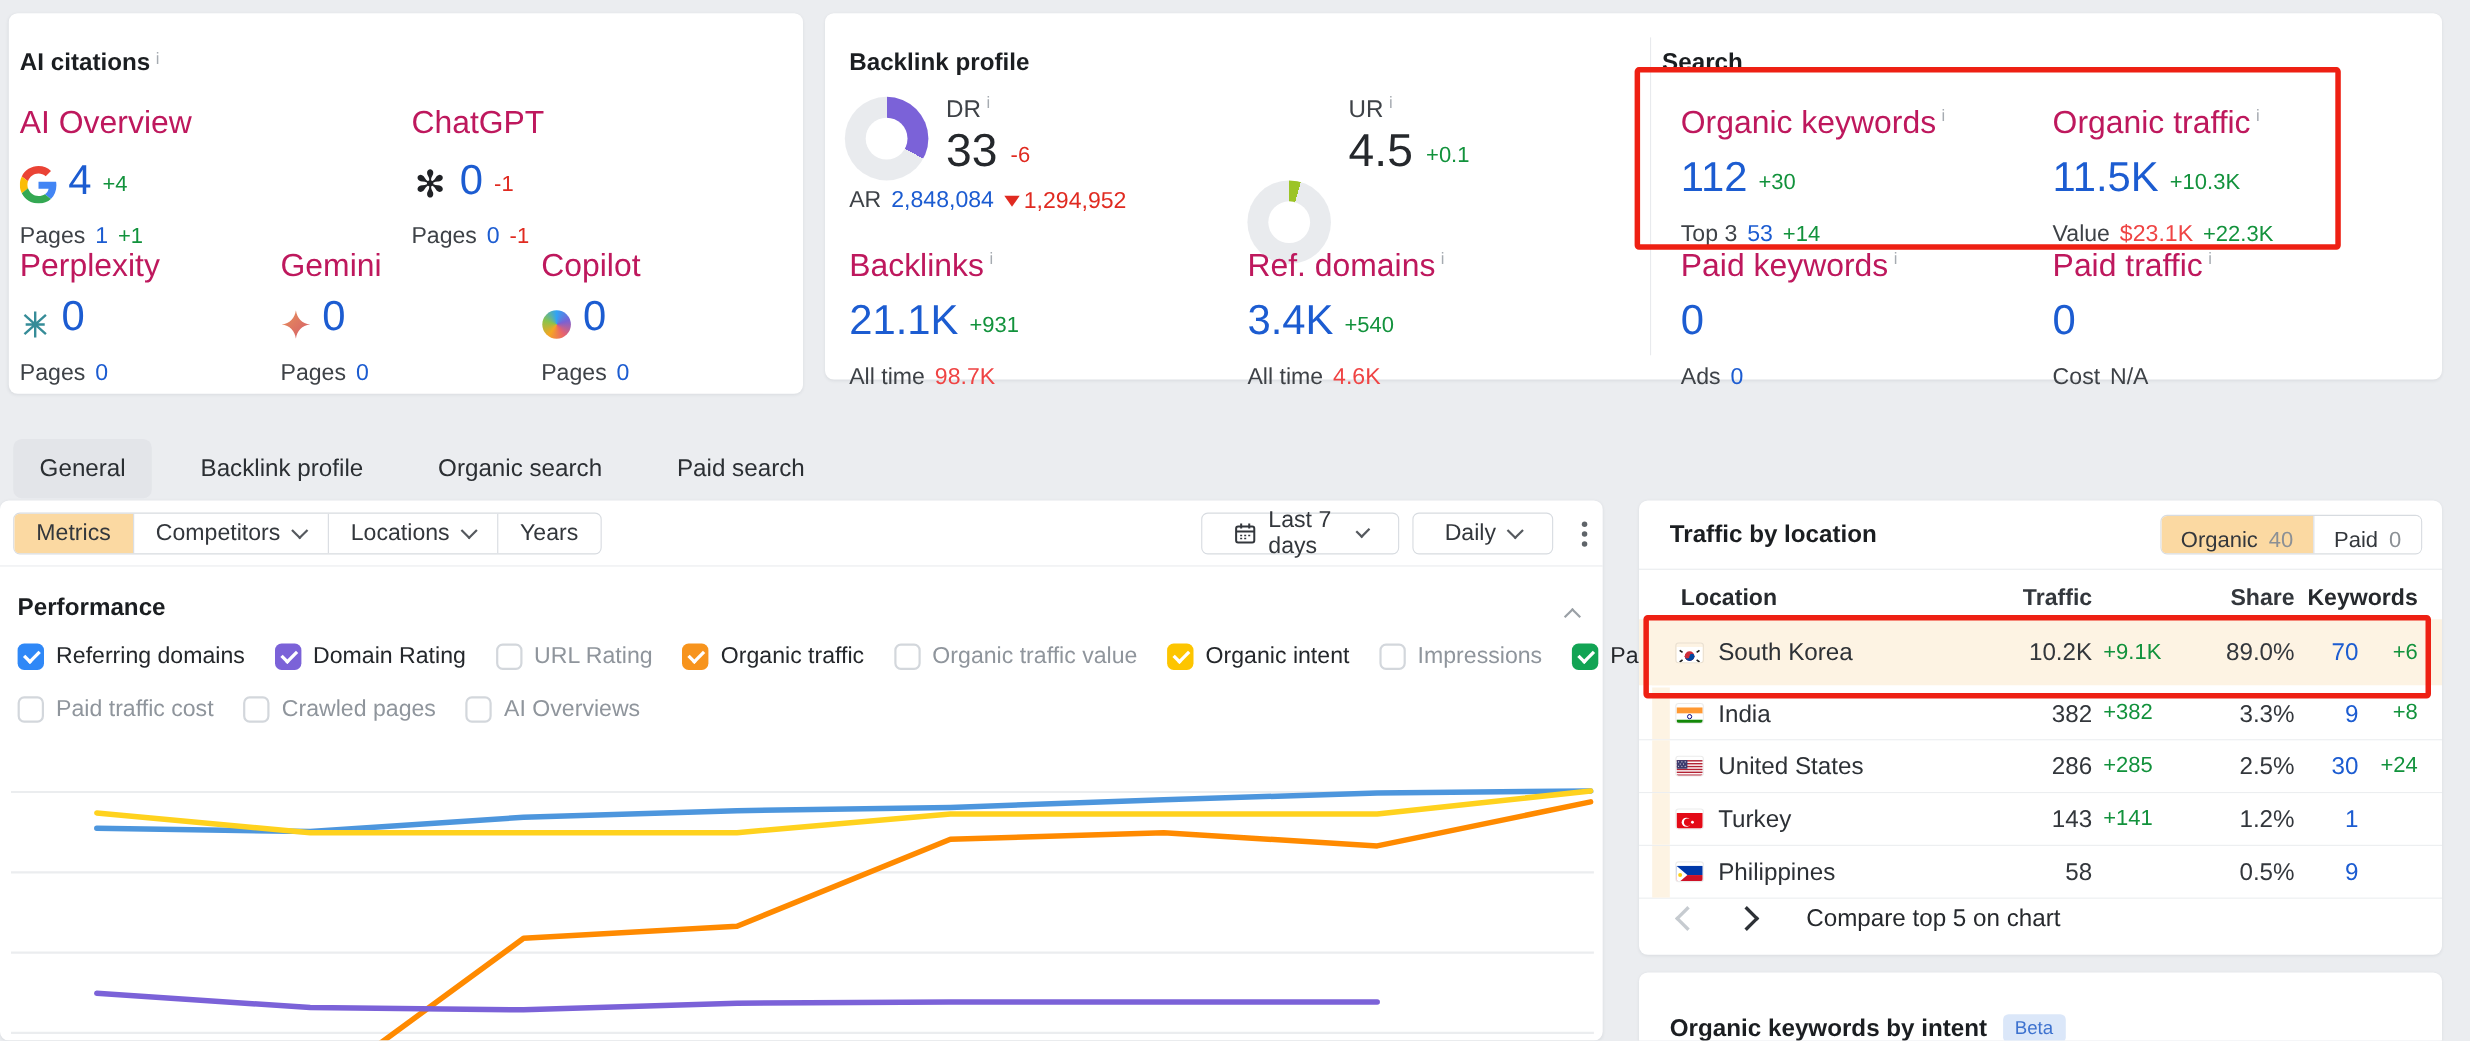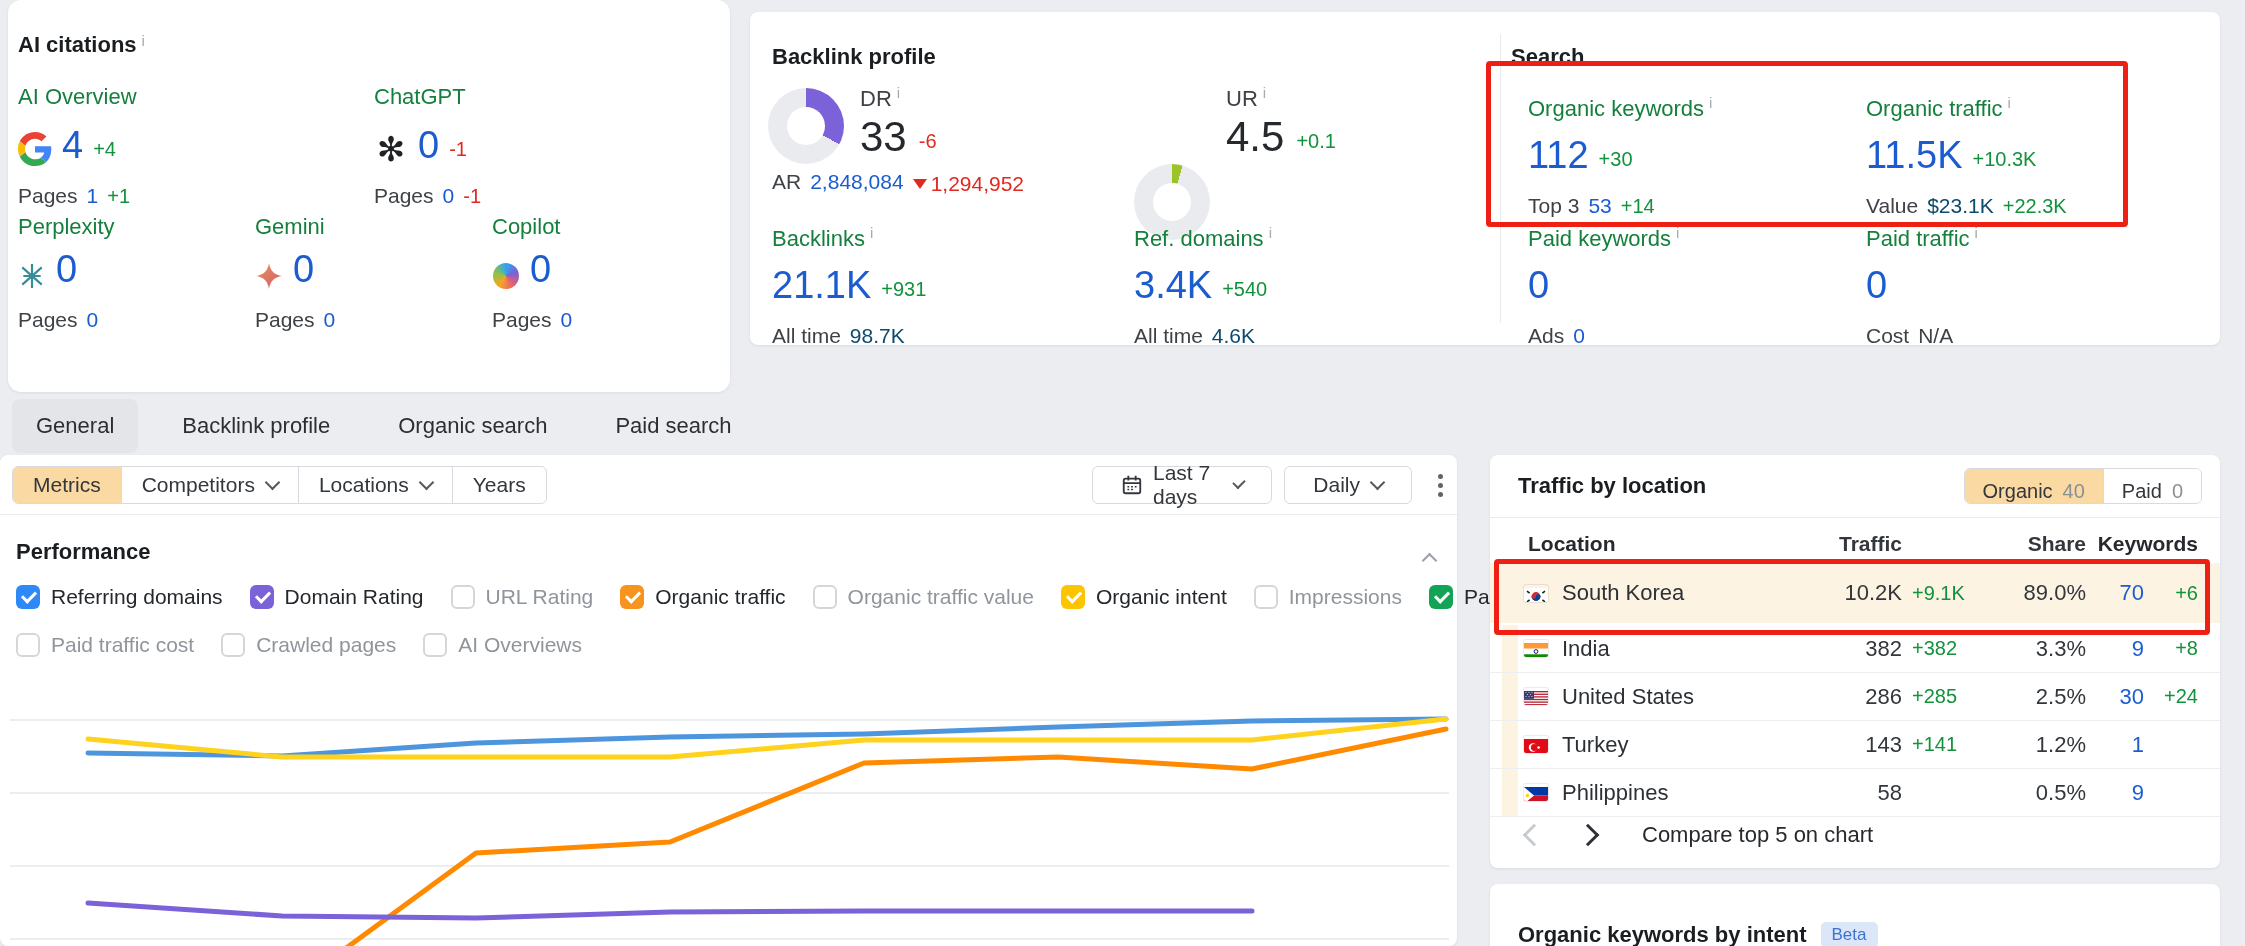--- a/index.html
+++ b/index.html
@@ -5,31 +5,31 @@
   html,body{margin:0;padding:0;}
   body{width:2245px;height:946px;overflow:hidden;background:#ebedf0;
        font-family:"Liberation Sans","DejaVu Sans",sans-serif;color:#25282c;position:relative;}
   .abs{position:absolute;}
   .card{position:absolute;background:#fff;border-radius:8px;box-shadow:0 1px 3px rgba(25,35,45,.08);}
   .card-title{font-size:22px;font-weight:700;color:#1b1e21;}
   .info{display:inline-block;font-size:15px;color:#a6abb1;margin-left:5px;vertical-align:super;line-height:10px;}
   .info::after{content:"i";}
   
   .stat{position:absolute;}
-  .stat .label{font-size:22px;color:#15803d;}
+  .stat .label{font-size:29px;color:#be185d;}
   .valrow{display:flex;align-items:flex-end;gap:10px;margin-top:14px;height:42px;}
   .big{font-size:38px;line-height:42px;font-weight:500;color:#1c5cd1;}
   .big.dark{font-size:42px;color:#25282c;}
   .delta{font-size:20px;line-height:24px;padding-bottom:5px;}
   .green{color:#12923c;}
   .red{color:#e02a20;}
   .gray{color:#9aa0a6;}
   .subrow{margin-top:18px;font-size:21px;color:#3e4247;display:flex;gap:9px;align-items:baseline;}
   .blue{color:#1c5cd1;text-align:right;}
-  .dark{color:#0c4a6e;}
+  .dark{color:#ef4444;}
   .subrow .sm{font-size:20px;}
   .ai-ico{width:34px;height:34px;display:flex;align-items:center;justify-content:center;}
   .donut{width:76px;height:76px;border-radius:50%;position:relative;background:#e9ebee;}
   .donut::after{content:"";position:absolute;inset:19px;border-radius:50%;background:#fff;}
   .tri-down{display:inline-block;width:0;height:0;border-left:7px solid transparent;border-right:7px solid transparent;border-top:10px solid #e02a20;margin-right:4px;}
   .vdivider{position:absolute;top:22px;bottom:22px;width:1px;background:#e8eaed;}
   
   .redbox{position:absolute;border:5px solid #ee2013;border-radius:4px;pointer-events:none;z-index:5;}
   
   .tabs{position:absolute;left:12px;top:399px;height:54px;display:flex;align-items:center;}
@@ -72,21 +72,21 @@
   .flag{width:24px;height:17px;border-radius:2px;overflow:hidden;flex:none;box-shadow:0 0 0 1px rgba(0,0,0,.08);}
   .pgrow{position:absolute;left:0;right:0;top:356px;height:48px;display:flex;align-items:center;padding-left:36px;}
   .pg-chev{display:inline-block;width:13px;height:13px;border-right:3px solid #2d3136;border-bottom:3px solid #2d3136;cursor:pointer;}
   .pg-chev.prev{transform:rotate(135deg);border-color:#c6cbd0;}
   .pg-chev.next{transform:rotate(-45deg);margin-left:38px;}
   .badge{background:#dbe7f9;color:#3d72cf;font-size:17px;border-radius:5px;padding:3px 11px;margin-left:14px;}
 </style>
 </head>
 <body>
 
-<div class="card" style="left:8px;top:0;width:722px;height:392px;border-radius:13px;">
+<div class="card" style="left:8px;top:12px;width:722px;height:346px;">
   <div class="abs" style="left:10px;top:32px;">
     <span class="card-title">AI citations</span><span class="info"></span>
   </div>
 
   <div class="stat" style="left:10px;top:84px;">
     <div class="label">AI Overview</div>
     <div class="valrow">
       <span class="ai-ico">
         <svg width="34" height="34" viewBox="0 0 48 48">
             <path fill="#EA4335" d="M24 9.5c3.54 0 6.71 1.22 9.21 3.6l6.85-6.85C35.9 2.38 30.47 0 24 0 14.62 0 6.51 5.38 2.56 13.22l7.98 6.19C12.43 13.72 17.74 9.5 24 9.5z"></path>

